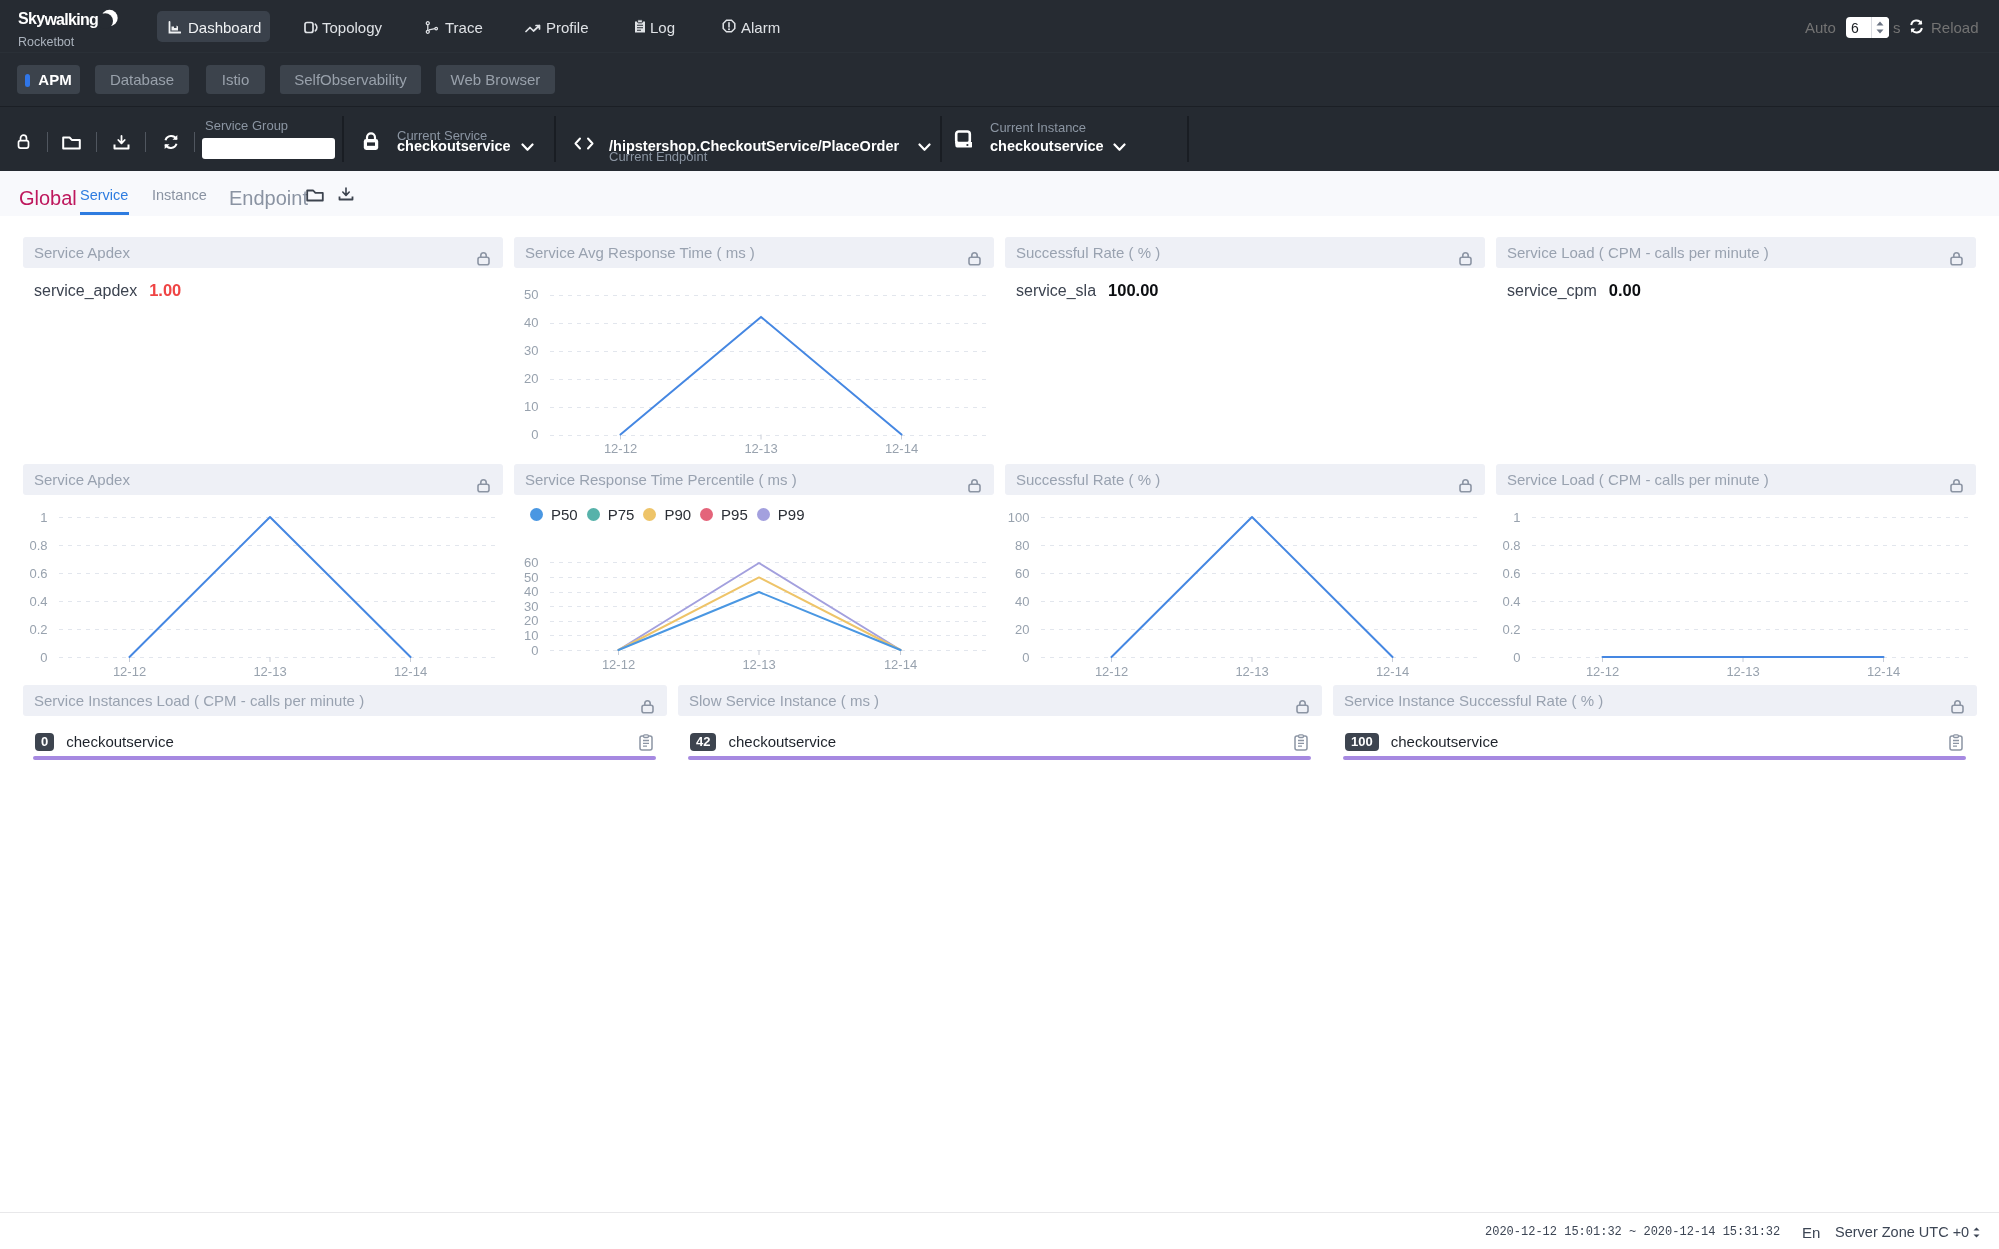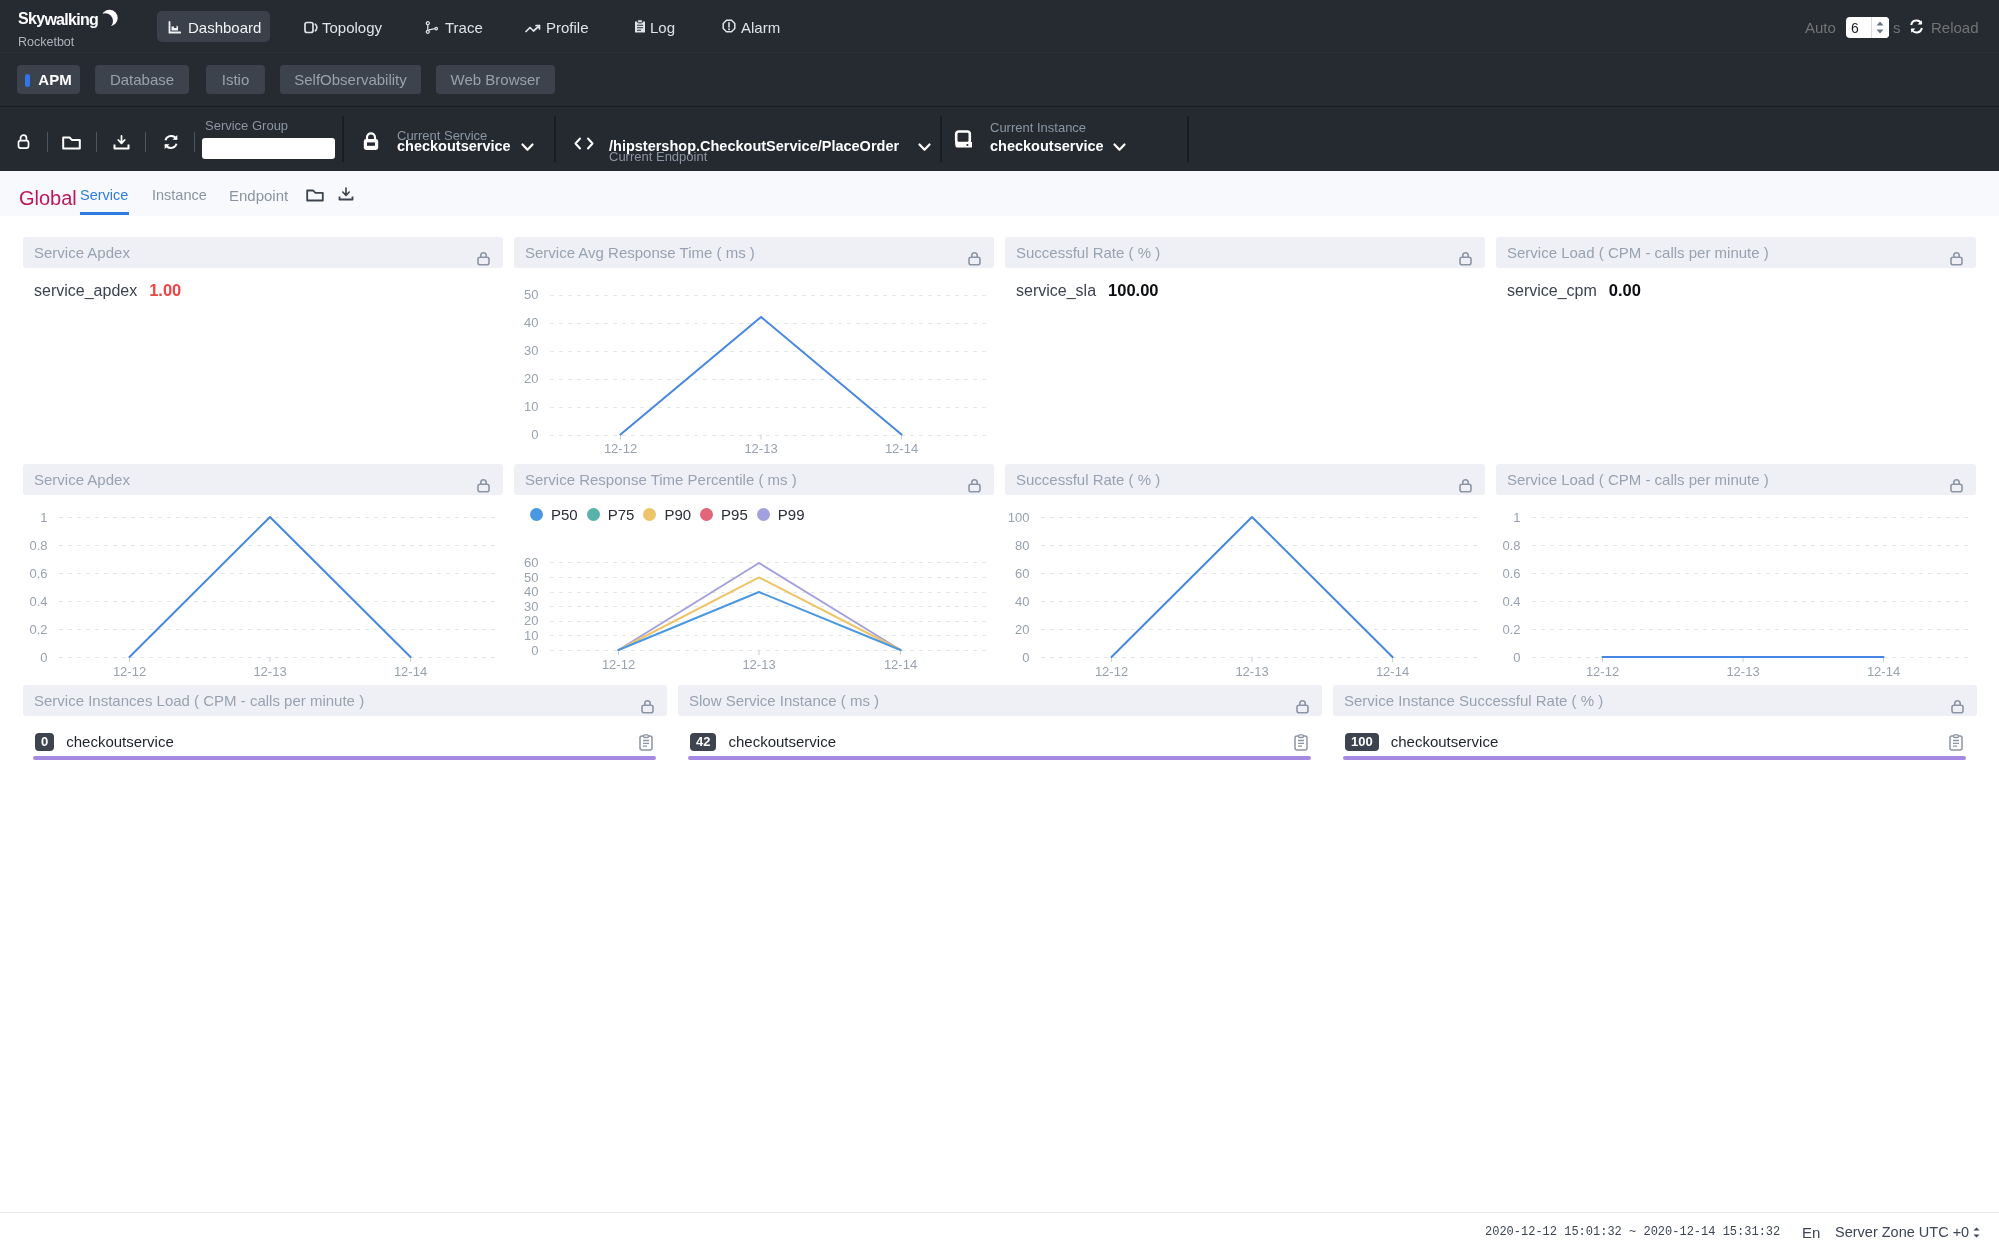--- a/index.html
+++ b/index.html
@@ -132,21 +132,21 @@
 <div class="slabel" style="position:absolute;left:990px;top:120px;">Current Instance</div>
 <div class="svalue" style="position:absolute;left:990px;top:138px;">checkoutservice</div>
 <div class="abs" style="position:absolute;left:1113px;top:138px;"><svg width="13" height="9" viewBox="0 0 13 9" style="">
       <path d="M1.5 1.5 L6.5 6.8 L11.5 1.5" stroke="#fff" stroke-width="2.2" fill="none" stroke-linecap="round" stroke-linejoin="round"></path>
     </svg></div>
 <div class="bigsep" style="left:1187px"></div>
 <div class="abs" style="left:0;top:171px;width:1999px;height:45px;background:#f8f9fc"></div>
 <div class="abs" style="position:absolute;left:19px;top:187px;;font-size:20px;color:#be185d">Global</div>
 <div class="abs" style="position:absolute;left:80px;top:187px;;font-size:14.5px;color:#2e7ce0">Service</div>
 <div class="abs" style="position:absolute;left:152px;top:187px;;font-size:14.5px;color:#8a93a2">Instance</div>
-<div class="abs" style="position:absolute;left:229px;top:187px;;font-size:15px;color:#8a93a2">Endpoint</div>
+<div class="abs" style="position:absolute;left:229px;top:187px;;font-size:20px;color:#8a93a2">Endpoint</div>
 <div class="abs" style="position:absolute;left:80px;top:212px;;width:49px;height:3px;background:#2e7ce0"></div>
 <div class="abs" style="position:absolute;left:306px;top:188px;"><svg width="18" height="13" viewBox="0 0 18 13" style="">
       <path d="M1.2 11.5 V1.5 H7.2 l2.2 2.4 H16.8 V11.5 Z" fill="none" stroke="#3d444f" stroke-width="1.8" stroke-linejoin="round"></path>
     </svg></div>
 <div class="abs" style="position:absolute;left:338px;top:187px;"><svg width="16" height="14" viewBox="0 0 16 14" style="">
       <path d="M1.5 9.5 V12.5 h13 V9.5" fill="none" stroke="#3d444f" stroke-width="1.8" stroke-linejoin="round"></path>
       <path d="M8.0 1 V7.5 M4.8 5 L8.0 8.4 L11.2 5" stroke="#3d444f" stroke-width="1.62" fill="none" stroke-linejoin="round" stroke-linecap="round"></path>
     </svg></div>
 <div class="abs" style="position:absolute;left:23px;top:237px;;width:480px;height:216px">
     <div class="card-h" style="width:480px">Service Apdex<span class="lk"><svg width="13" height="15" viewBox="0 0 13 15" style="">

